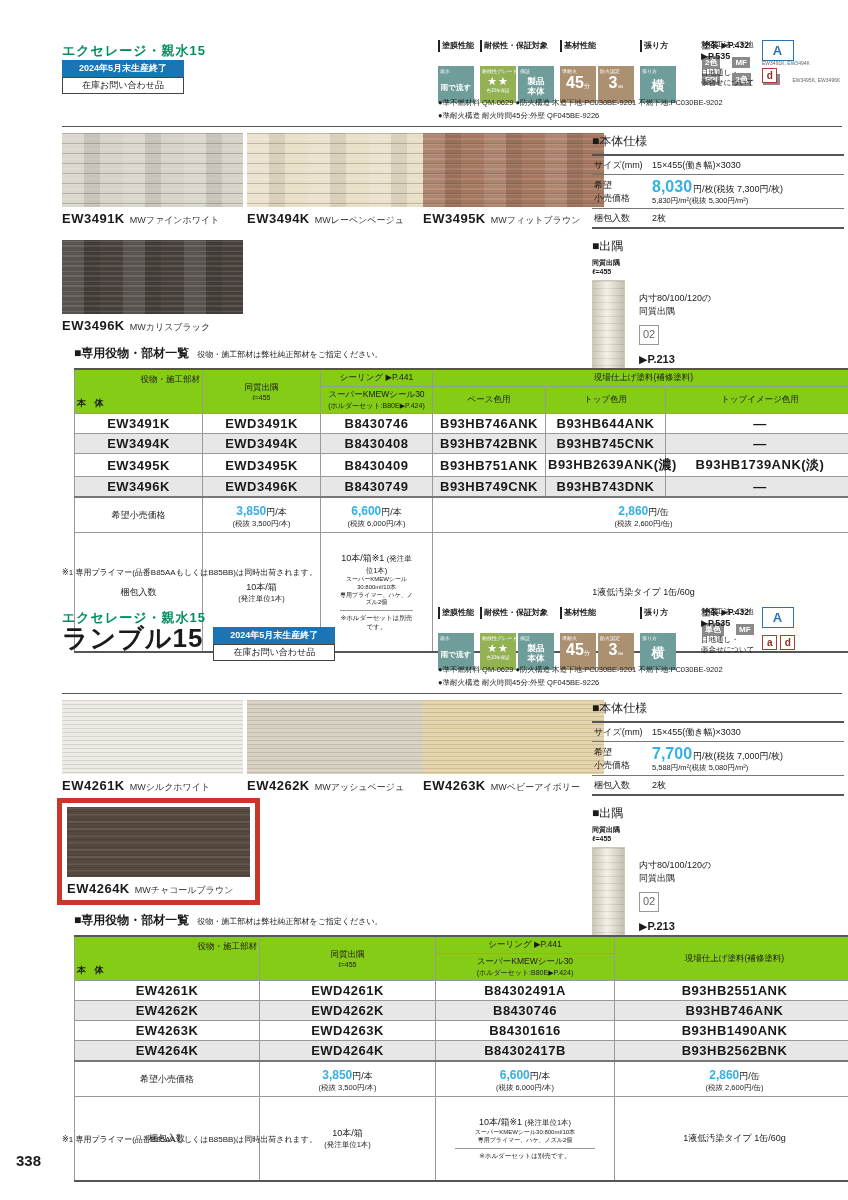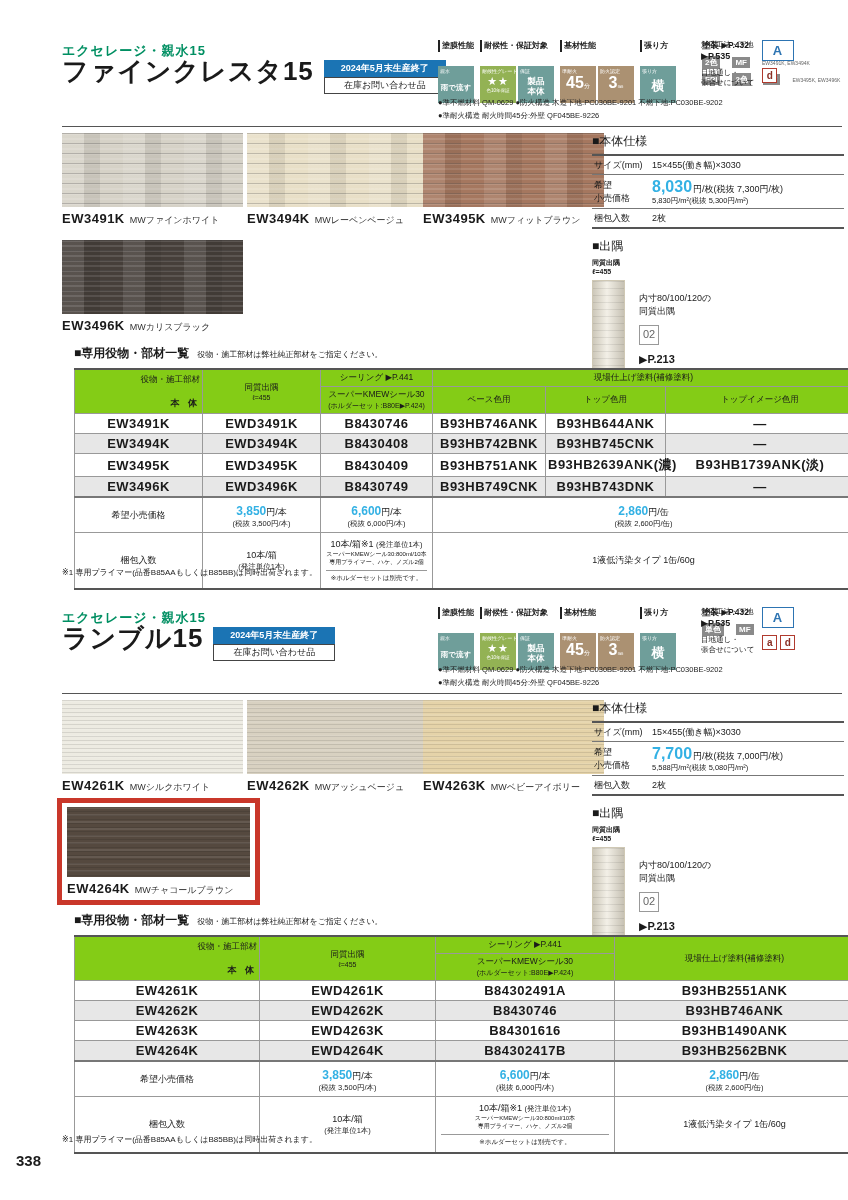--- a/index.html
+++ b/index.html
@@ -93,43 +93,42 @@
   .parts{position:absolute;left:74px;top:305px;width:780px}
   .parts-head{display:flex;align-items:baseline;gap:8px}
   .parts-h{font-size:12px;font-weight:bold}
   .parts-note{font-size:8px}
   .ptable{border-collapse:collapse;width:100%;margin-top:6px;border:1px solid #999;
           border-top:2px solid #555;border-bottom:2px solid #555;table-layout:fixed}
   .ptable th,.ptable td{border:1px solid #999;padding:2px;text-align:center;vertical-align:middle}
   .ptable th{background:#84cc16;font-size:8.5px;font-weight:normal}
   .th-sm{font-size:7px}
   .th-c1 .th-parts{text-align:right;font-size:8.5px}
-  .th-c1 .th-body{text-align:right;font-size:9px;font-weight:bold;margin-top:11px;letter-spacing:3px}
+  .th-c1 .th-body{text-align:left;font-size:9px;font-weight:bold;margin-top:11px;letter-spacing:3px}
   .code{font-size:13px;font-weight:bold;letter-spacing:.5px;padding:4px 1px}
   tbody.rows tr:nth-of-type(even) td{background:#e7e7e7}
   .rlabel{font-size:9px}
   .pricerow td{border-top:2px solid #777;padding:3px}
   .pc-main{color:#33b1e4;font-size:12px;font-weight:bold}
   .pc-unit{font-size:9px}
   .pc-sub{font-size:7.5px}
-  .packrow td{padding:5px;font-size:9px}
+  .packrow td{padding:19px;font-size:9px}
   .pk-sm{font-size:6px;line-height:1.3}
   .pk-div{border-top:1px solid #999;margin-top:3px;padding-top:3px;font-size:6.5px}
   .foot{position:absolute;left:62px;top:527px;font-size:8px}
   .pagenum{position:absolute;left:16px;top:1152px;font-size:15px;font-weight:bold}
 </style>
 </head>
 <body>
 
 <div class="page">
 
   <div class="section" style="top:40px;height:567px">
     <div class="brand">エクセレージ・親水15</div>
     <div class="title-row">
-      <div class="main-title">ファインクレスタ15</div>
       <div class="disc">
         <div class="disc-blue">2024年5月末生産終了</div>
         <div class="disc-stock">在庫お問い合わせ品</div>
       </div>
     </div>
 
     <div class="perf-cluster">
       <div class="pgroup">
         <div class="plabel">塗膜性能</div>
         <div class="badges">

